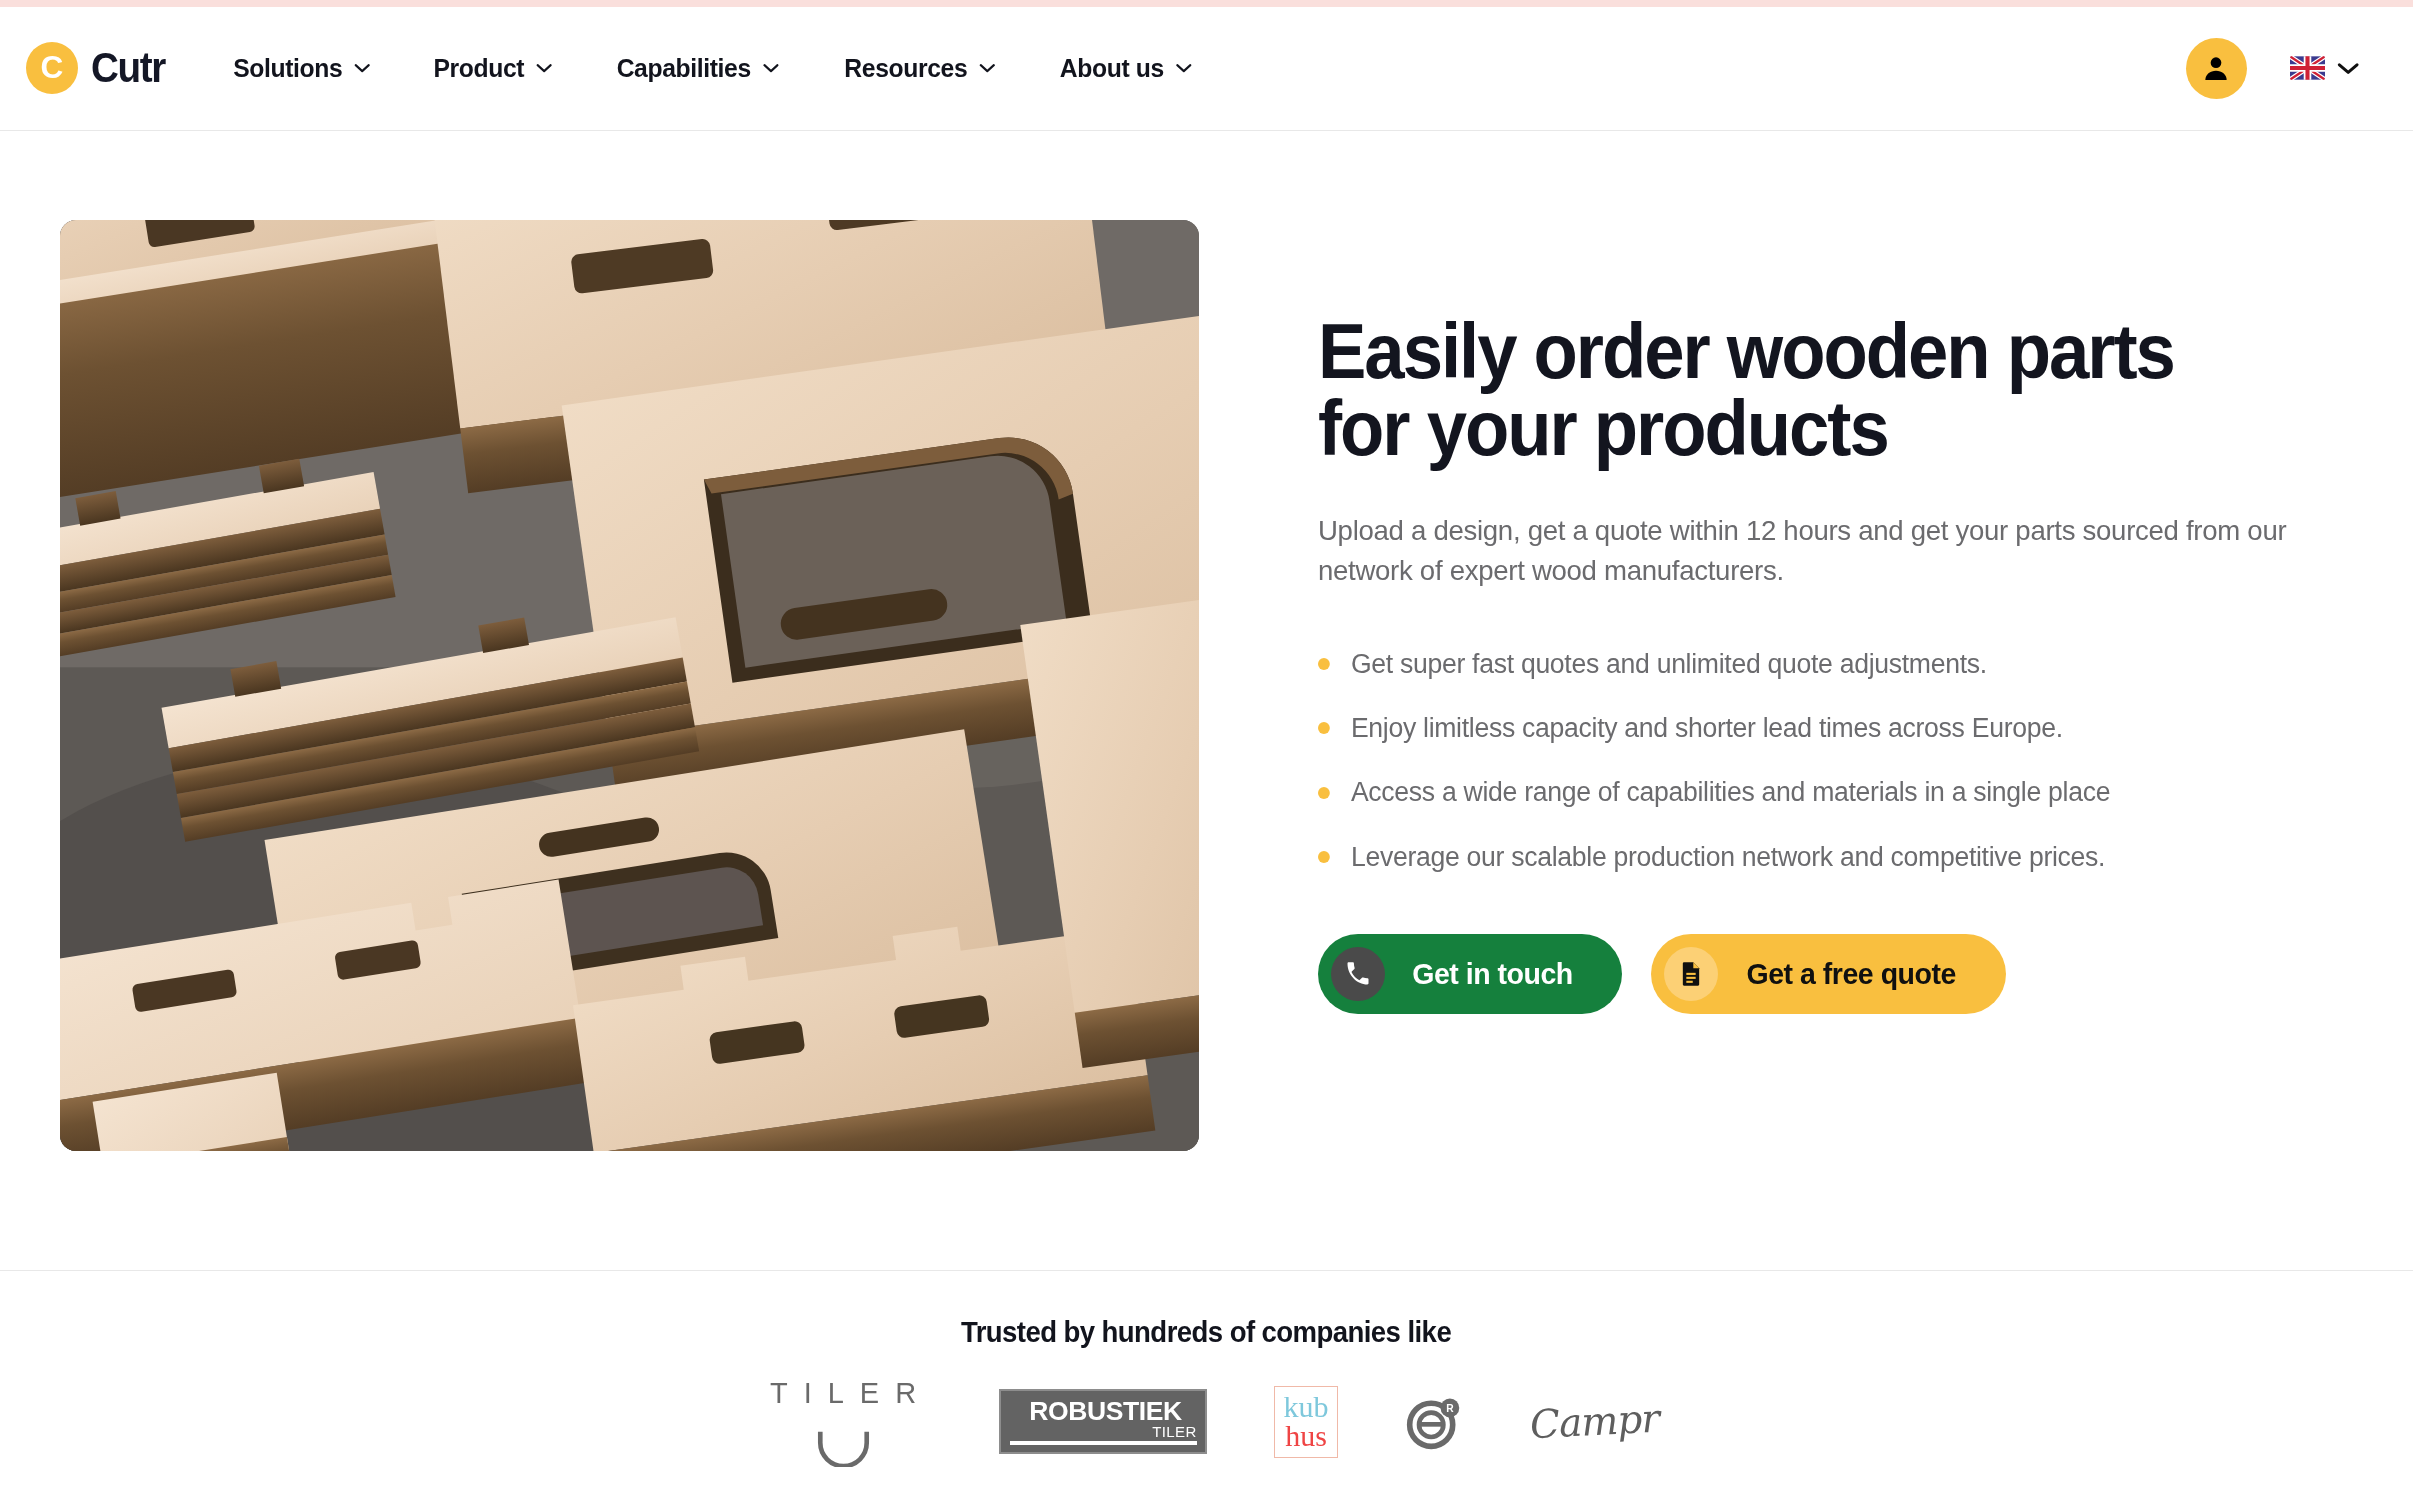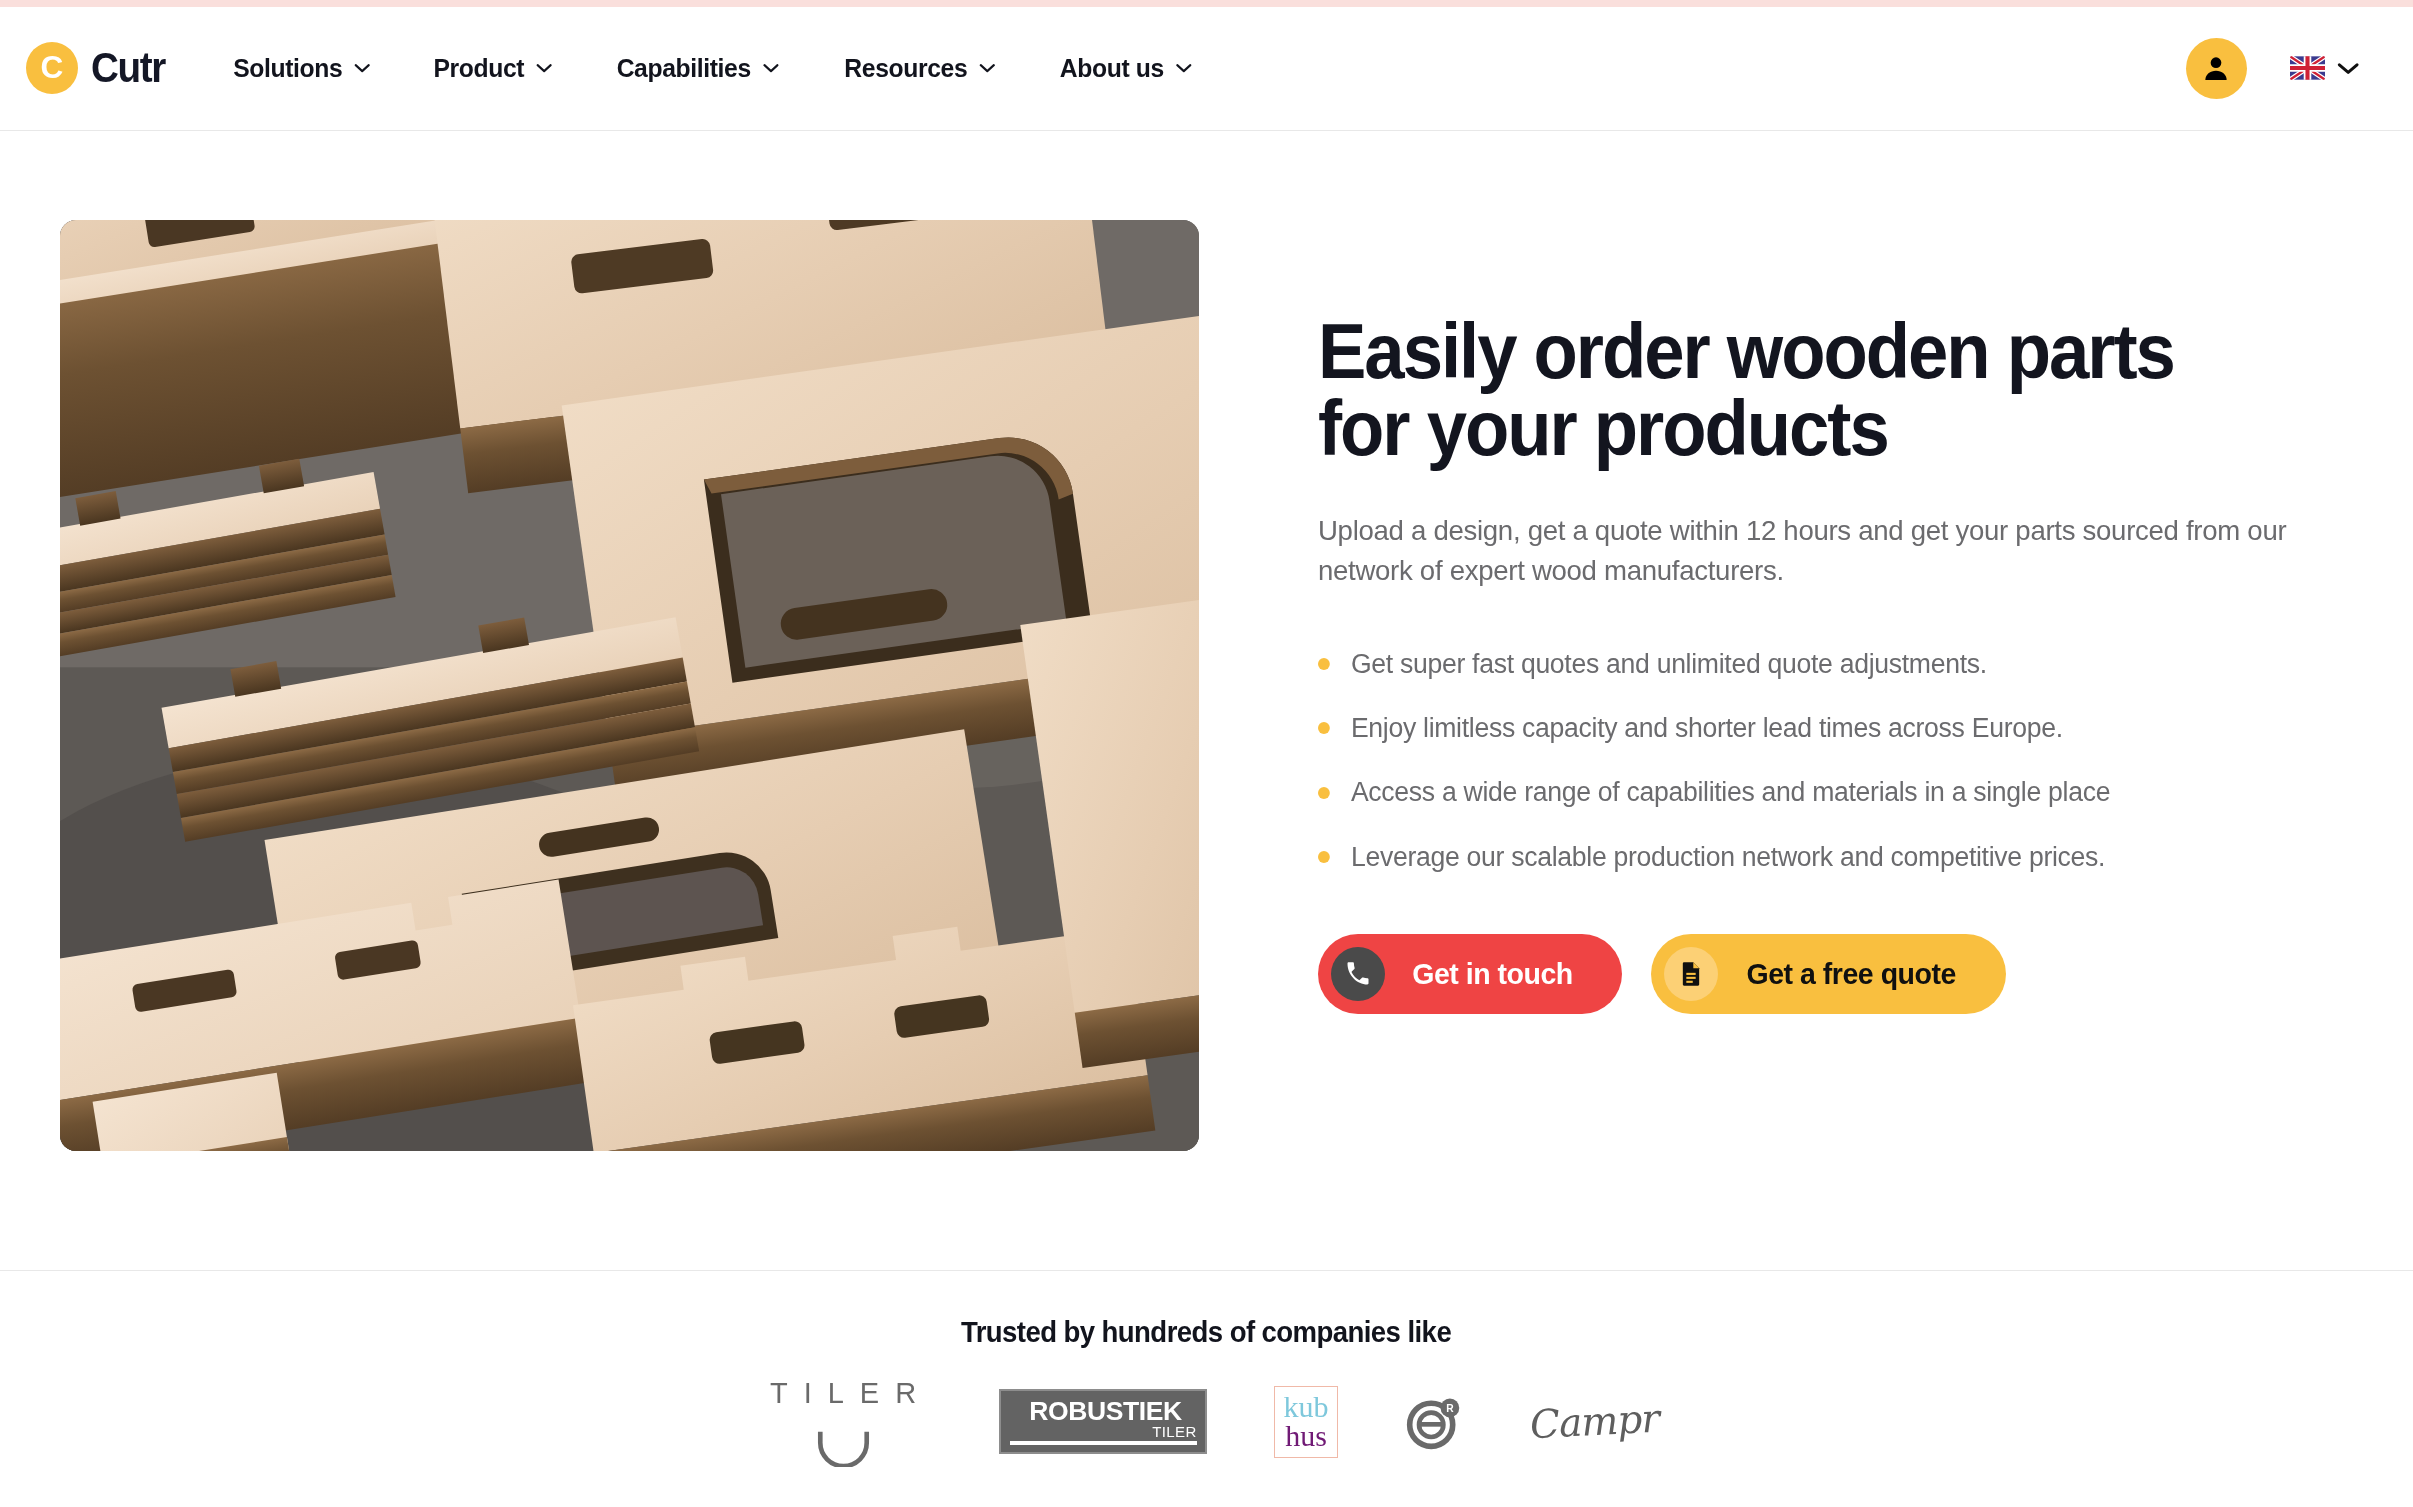--- a/index.html
+++ b/index.html
@@ -206,21 +206,21 @@
     border-radius: 931px;
     cursor: pointer;
     font-family: "Liberation Sans", sans-serif;
     font-weight: 700;
     font-size: 30px;
     letter-spacing: -0.5px;
     padding: 13px 45px 13px 13px;
     gap: 23px;
     white-space: nowrap;
   }
-  .btn-dark { background: #ef4444; color: #ffffff; }
+  .btn-dark { background: #15803d; color: #ffffff; }
   .btn-yellow { background: #f9bf3f; color: #101010; }
   .btn-icon {
     width: 54px;
     height: 54px;
     border-radius: 50%;
     display: flex;
     align-items: center;
     justify-content: center;
     flex: 0 0 auto;
   }
@@ -305,21 +305,21 @@
   .rb-bar { height: 5.6px; background: #ffffff; width: 100%; }
 
   
   .kubhus {
     border: 1.9px solid #f0b9a8;
     padding: 4.7px 8.4px 6.5px 8.4px;
     line-height: 0.98;
     text-align: center;
   }
   .kub { color: #7ec8dc; font-size: 30px; font-weight: 400; font-family: "Liberation Serif", serif; display: block; letter-spacing: 0px; }
-  .hus { color: #701a75; font-size: 30px; font-weight: 400; font-family: "Liberation Serif", serif; display: block; letter-spacing: 0px; }
+  .hus { color: #ef4444; font-size: 30px; font-weight: 400; font-family: "Liberation Serif", serif; display: block; letter-spacing: 0px; }
 
   
   .campr {
     font-family: "DejaVu Serif", serif;
     font-style: italic;
     font-size: 39px;
     color: #5e5e5e;
     letter-spacing: -0.9px;
     transform: rotate(-3deg);
   }

